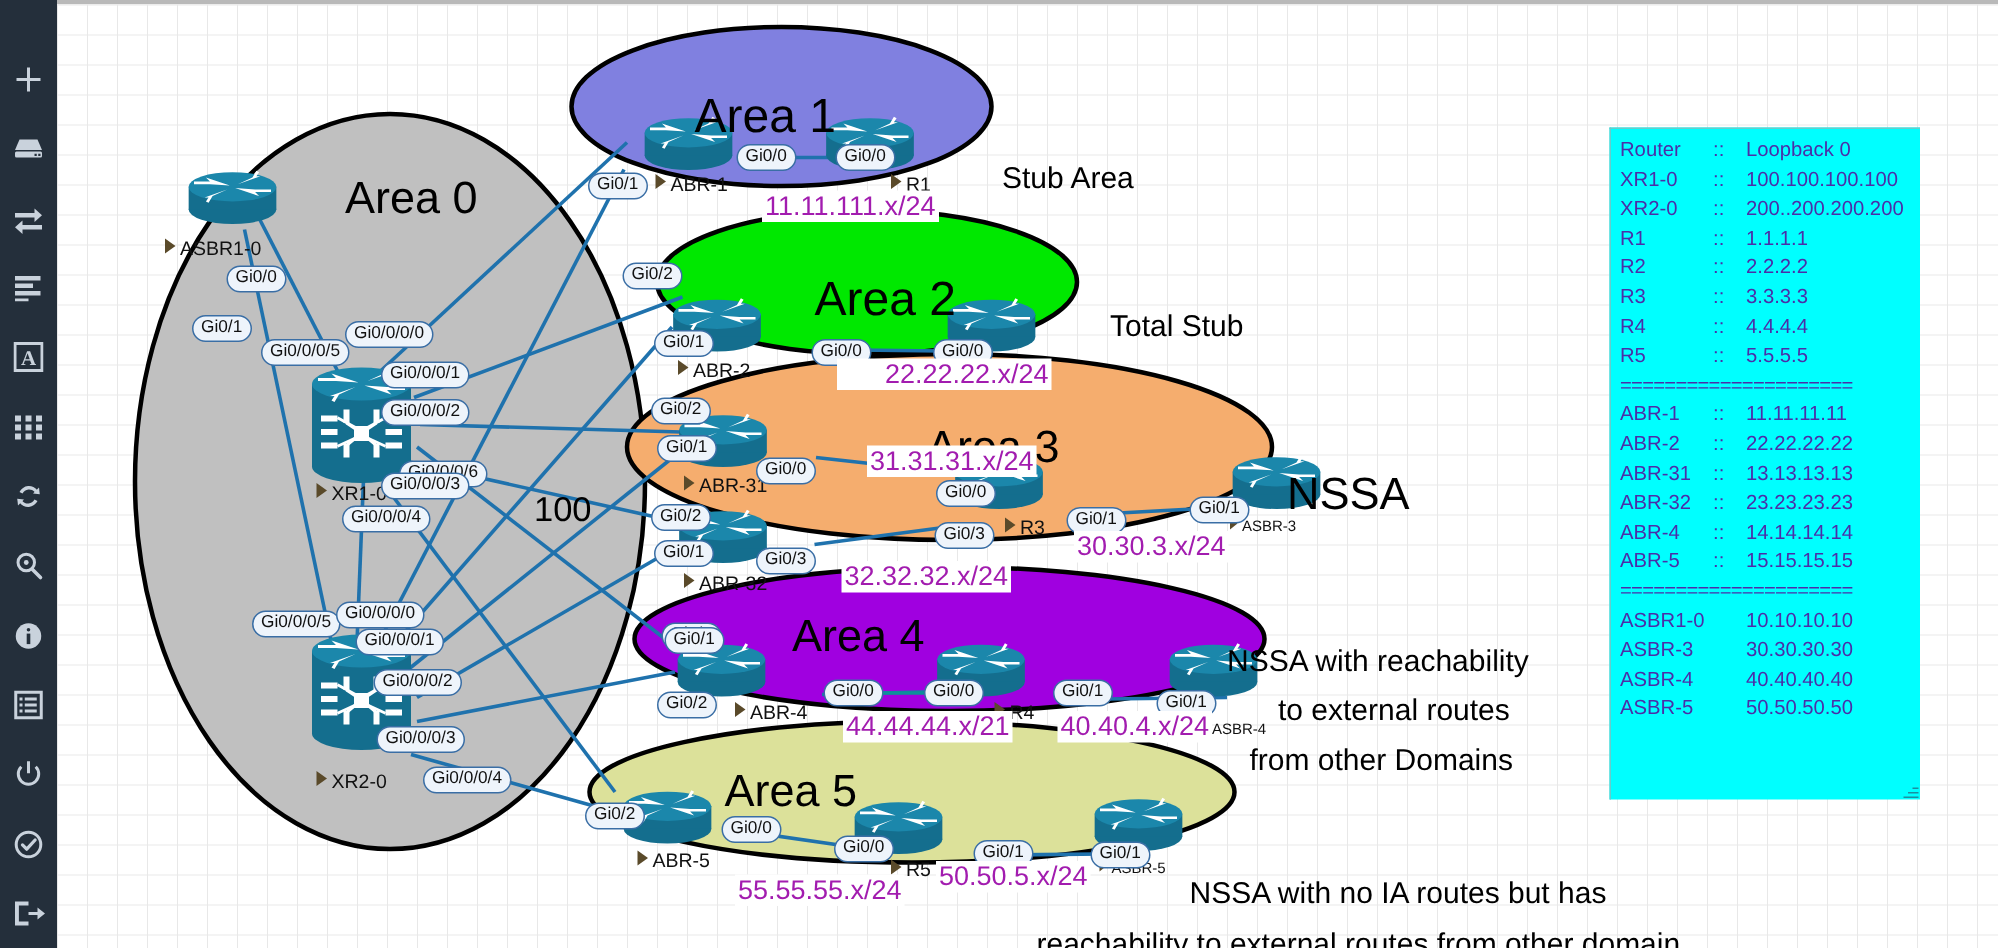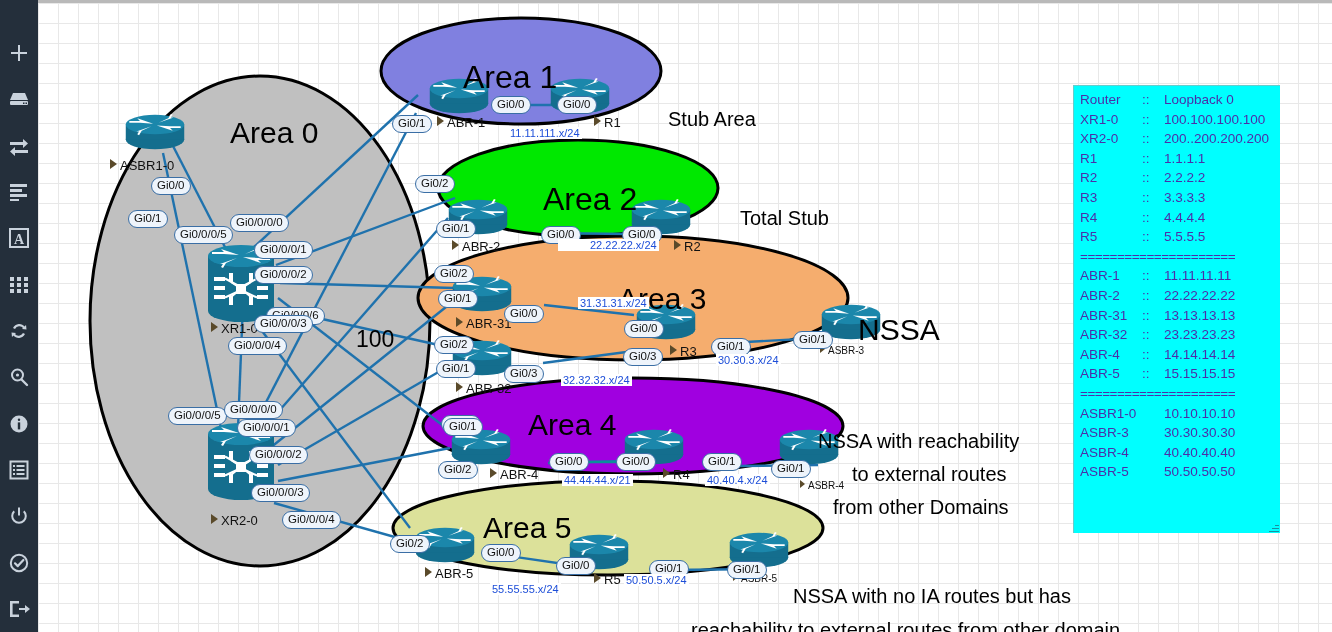--- a/index.html
+++ b/index.html
@@ -79,22 +79,22 @@
     background: #eef4fb;
     border: 1.4px solid #3a6ea5;
     border-radius: 9px;
     padding: 1px 5px 1.5px 5px;
     white-space: nowrap;
     line-height: 13px;
   }
 
   .net-label {
     position: absolute;
-    font-size: 11px;
-    color: #1d4ed8;
+    font-size: 18px;
+    color: #a21caf;
     background: #ffffff;
     padding: 0 2px;
     white-space: nowrap;
   }
 
   .note {
     position: absolute;
     font-size: 20px;
     color: #000;
     white-space: nowrap;

